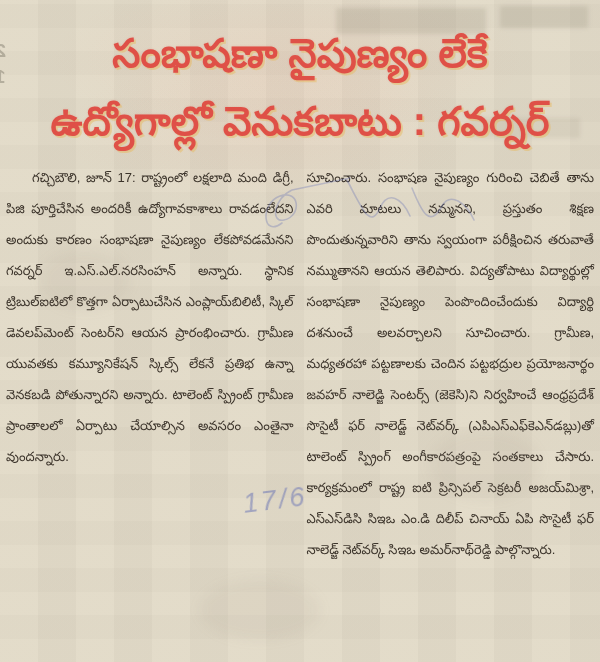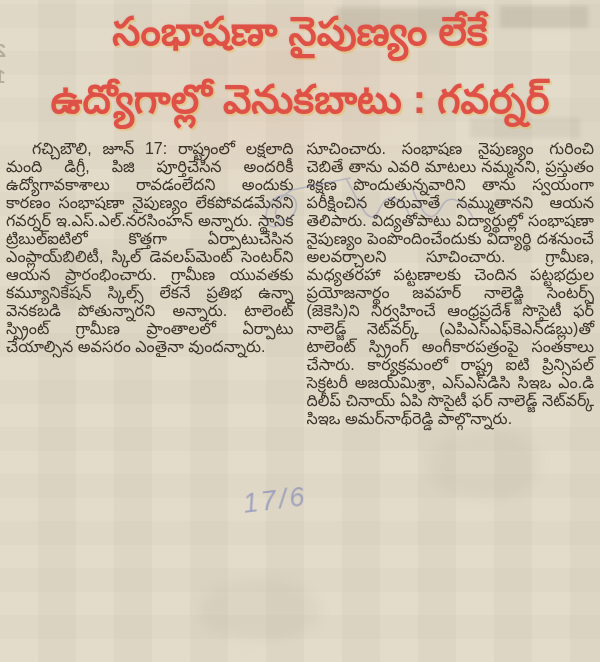--- a/index.html
+++ b/index.html
@@ -23,41 +23,41 @@
     filter:blur(2px);border-radius:2px;
   }
   .bleed-time{
     position:absolute;right:-6px;
     transform:scaleX(-1);
     font-weight:bold;font-size:19px;letter-spacing:1px;
     color:rgba(105,100,88,0.38);
     filter:blur(0.4px);
   }
   
-  .headline{position:relative;text-align:center;padding-top:0;}
+  .headline{position:relative;text-align:center;padding-top:22px;}
   .headline .h-line{
     margin:0;
     color:#df5047;
     font-weight:bold;
     text-shadow:2px 2px 0 rgba(233,186,90,0.45), 0 0 2px rgba(223,80,71,0.25);
     letter-spacing:0px;
     line-height:1.55;
   }
   .headline .h1{font-size:40px;}
   .headline .h2{font-size:40px;margin-top:6px;}
   
   .columns{
     display:flex;gap:13px;
     padding:10px 6px 0 6px;
     color:#3b332a;
   }
   .col{
     flex:1 1 0;
-    font-size:16px;
-    line-height:18px;
+    font-size:13px;
+    line-height:31px;
     text-align:justify;
   }
   .col p{margin:0;}
   .col p.indent{text-indent:26px;}
   
   .ink-scribble{position:absolute;left:252px;top:168px;opacity:0.55;pointer-events:none;}
   .handwritten{
     position:absolute;left:243px;top:485px;
     transform:rotate(-7deg);
     color:rgba(91,104,180,0.48);

